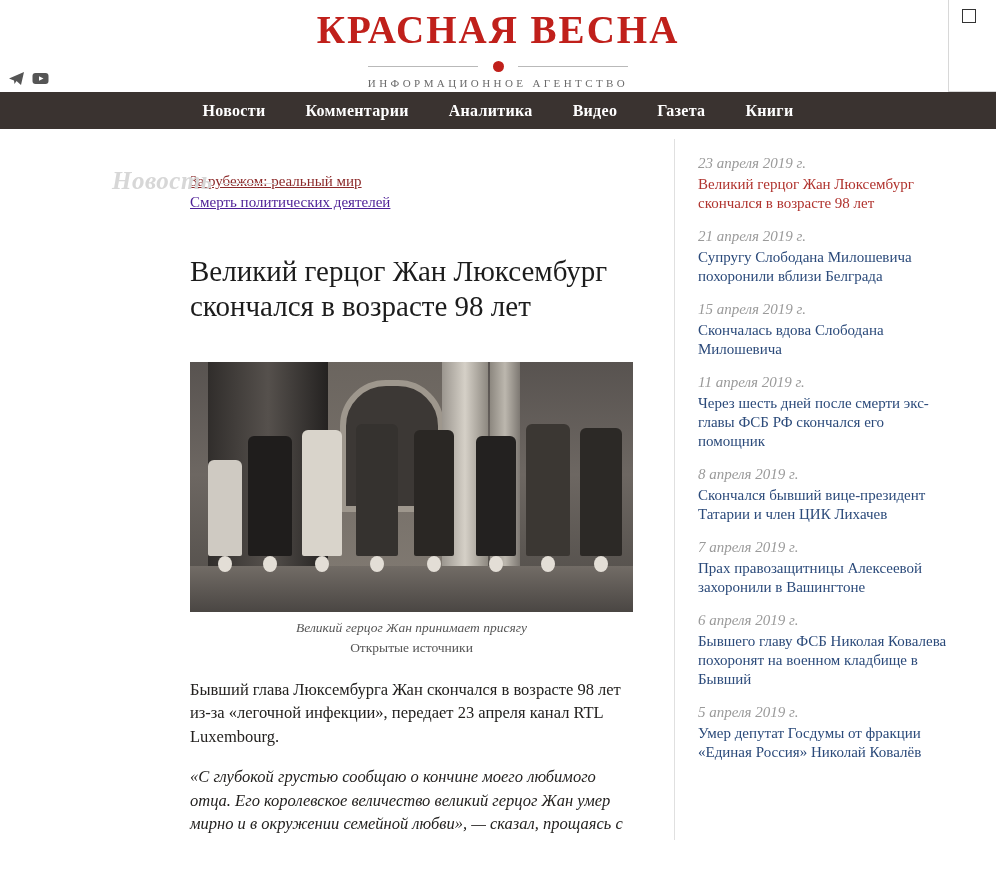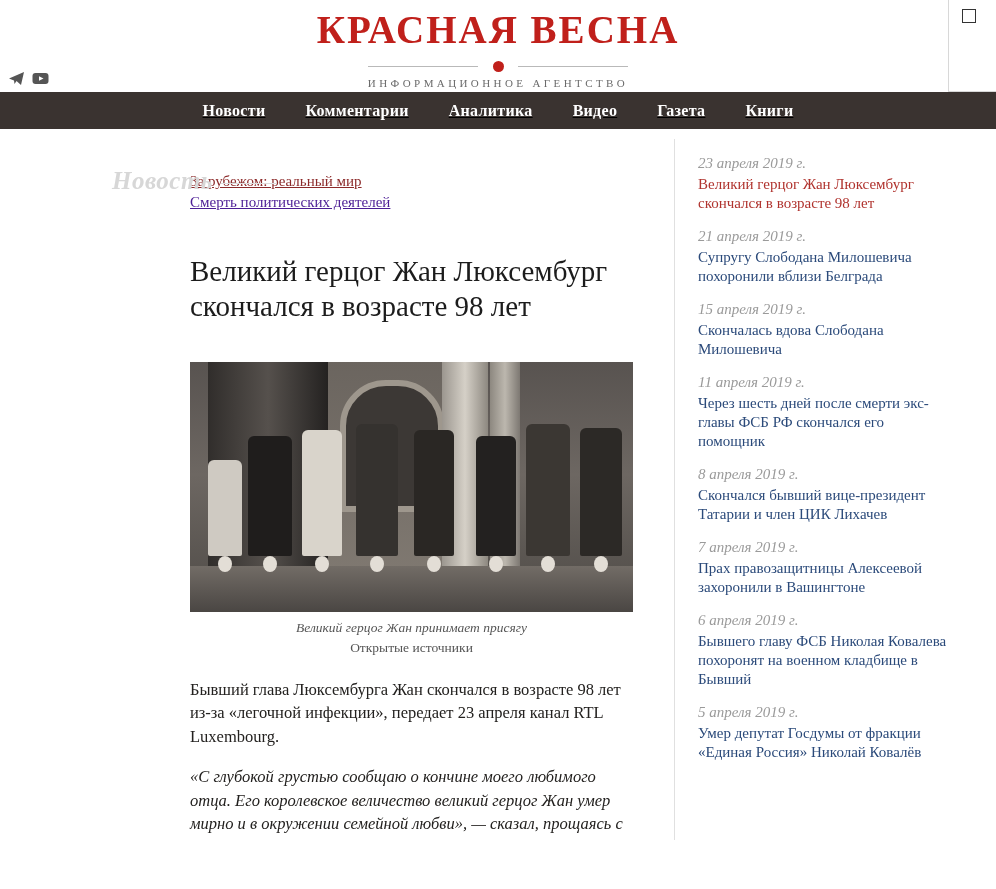--- a/index.html
+++ b/index.html
@@ -103,21 +103,20 @@
   }
 
   
   .nav {
     height: 37px;
     background: #3a3330;
     display: flex;
     align-items: center;
     justify-content: center;
     gap: 40px;
-    text-decoration: underline;
   }
   .nav a {
     color: #ffffff;
     text-decoration: none;
     font-family: "Liberation Serif", serif;
     font-size: 16px;
     font-weight: 700;
     letter-spacing: 0.3px;
   }
 

